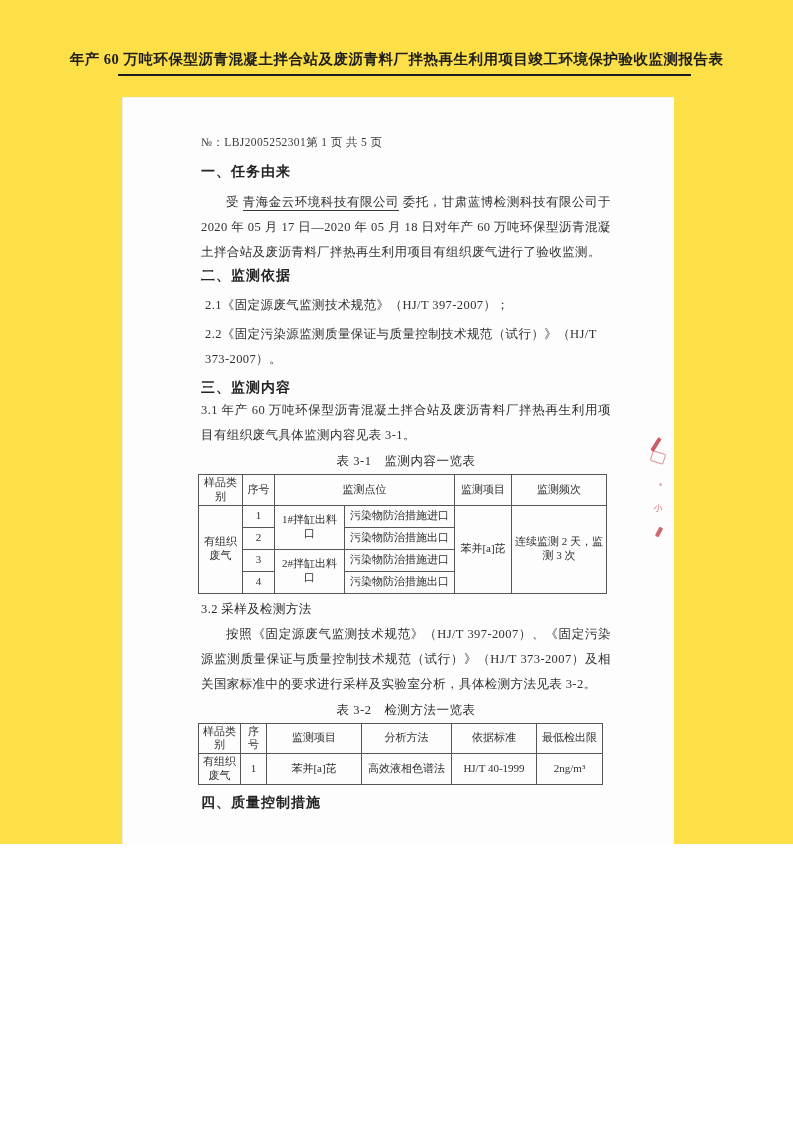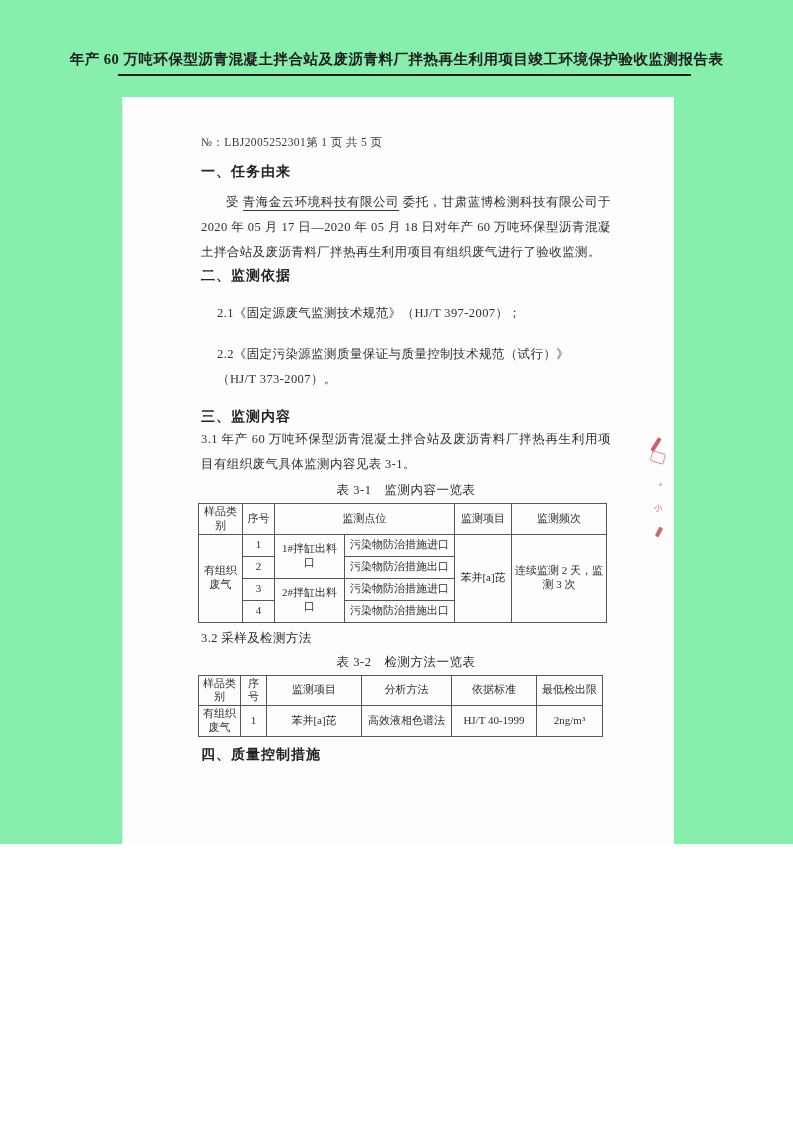--- a/index.html
+++ b/index.html
@@ -1,16 +1,16 @@
 <!DOCTYPE html>
 <html><head>
 <meta charset="utf-8">
 <style>
   html,body{margin:0;padding:0;background:#ffffff;}
-  #page{position:relative;width:793px;height:844px;background:#86efac;overflow:hidden;
+  #page{position:relative;width:793px;height:844px;background:#fde047;overflow:hidden;
         font-family:"Liberation Serif","DejaVu Serif",serif;color:#2e2e2e;}
 
   
   .doc-title{position:absolute;top:50px;left:0;width:793px;text-align:center;
              font-size:14.5px;font-weight:bold;letter-spacing:.5px;color:#1d1d1d;}
   .title-rule{position:absolute;top:74px;left:118px;width:573px;height:2px;background:#1c1c1c;}
 
   
   .scan-page{position:absolute;left:122px;top:97px;width:551px;height:782px;
              background:#fdfdfd;border-left:1px solid #ececec;border-top:1px solid #f4f4f4;}
@@ -23,21 +23,21 @@
   .h-sec{font-size:14px;font-weight:bold;color:#232323;letter-spacing:1px;margin:0;}
   .h1{margin-top:13px;}
   .h2{margin-top:2px;}
   .h3{margin-top:7px;}
   .h4{margin-top:9px;}
 
   .para{font-size:12.5px;line-height:25px;text-align:justify;letter-spacing:.4px;
         margin:0;color:#303030;}
   .indent{text-indent:2em;}
   .p1{margin-top:9px;}
-  .ref-line{font-size:12.5px;line-height:25px;letter-spacing:.4px;margin:16px;color:#303030;}
+  .ref-line{font-size:12.5px;line-height:25px;letter-spacing:.4px;margin:4px;color:#303030;}
   .refs{margin-top:8px;}
   .p31{margin-top:1px;}
   .underline-seg{border-bottom:1px solid #3a3a3a;padding-bottom:1px;}
 
   .tbl-caption{font-size:12.5px;text-align:center;margin:5px 0 4px 0;color:#2b2b2b;
                letter-spacing:.5px;}
 
   table{border-collapse:collapse;table-layout:fixed;margin-left:-3px;}
   .t31{width:409px;}
   .t32{width:405px;}
@@ -133,20 +133,21 @@
             <td>污染物防治措施进口</td>
           </tr>
           <tr>
             <td>4</td>
             <td>污染物防治措施出口</td>
           </tr>
         </tbody>
       </table>
 
       <p class="subhead">3.2 采样及检测方法</p>
+      <p class="para indent p32">按照《固定源废气监测技术规范》（HJ/T 397-2007）、《固定污染源监测质量保证与质量控制技术规范（试行）》（HJ/T 373-2007）及相关国家标准中的要求进行采样及实验室分析，具体检测方法见表 3-2。</p>
 
       <p class="tbl-caption">表 3-2　检测方法一览表</p>
       <table class="t32">
         <colgroup>
             <col style="width:42px">
             <col style="width:26px">
             <col style="width:95px">
             <col style="width:90px">
             <col style="width:85px">
             <col style="width:66px">

